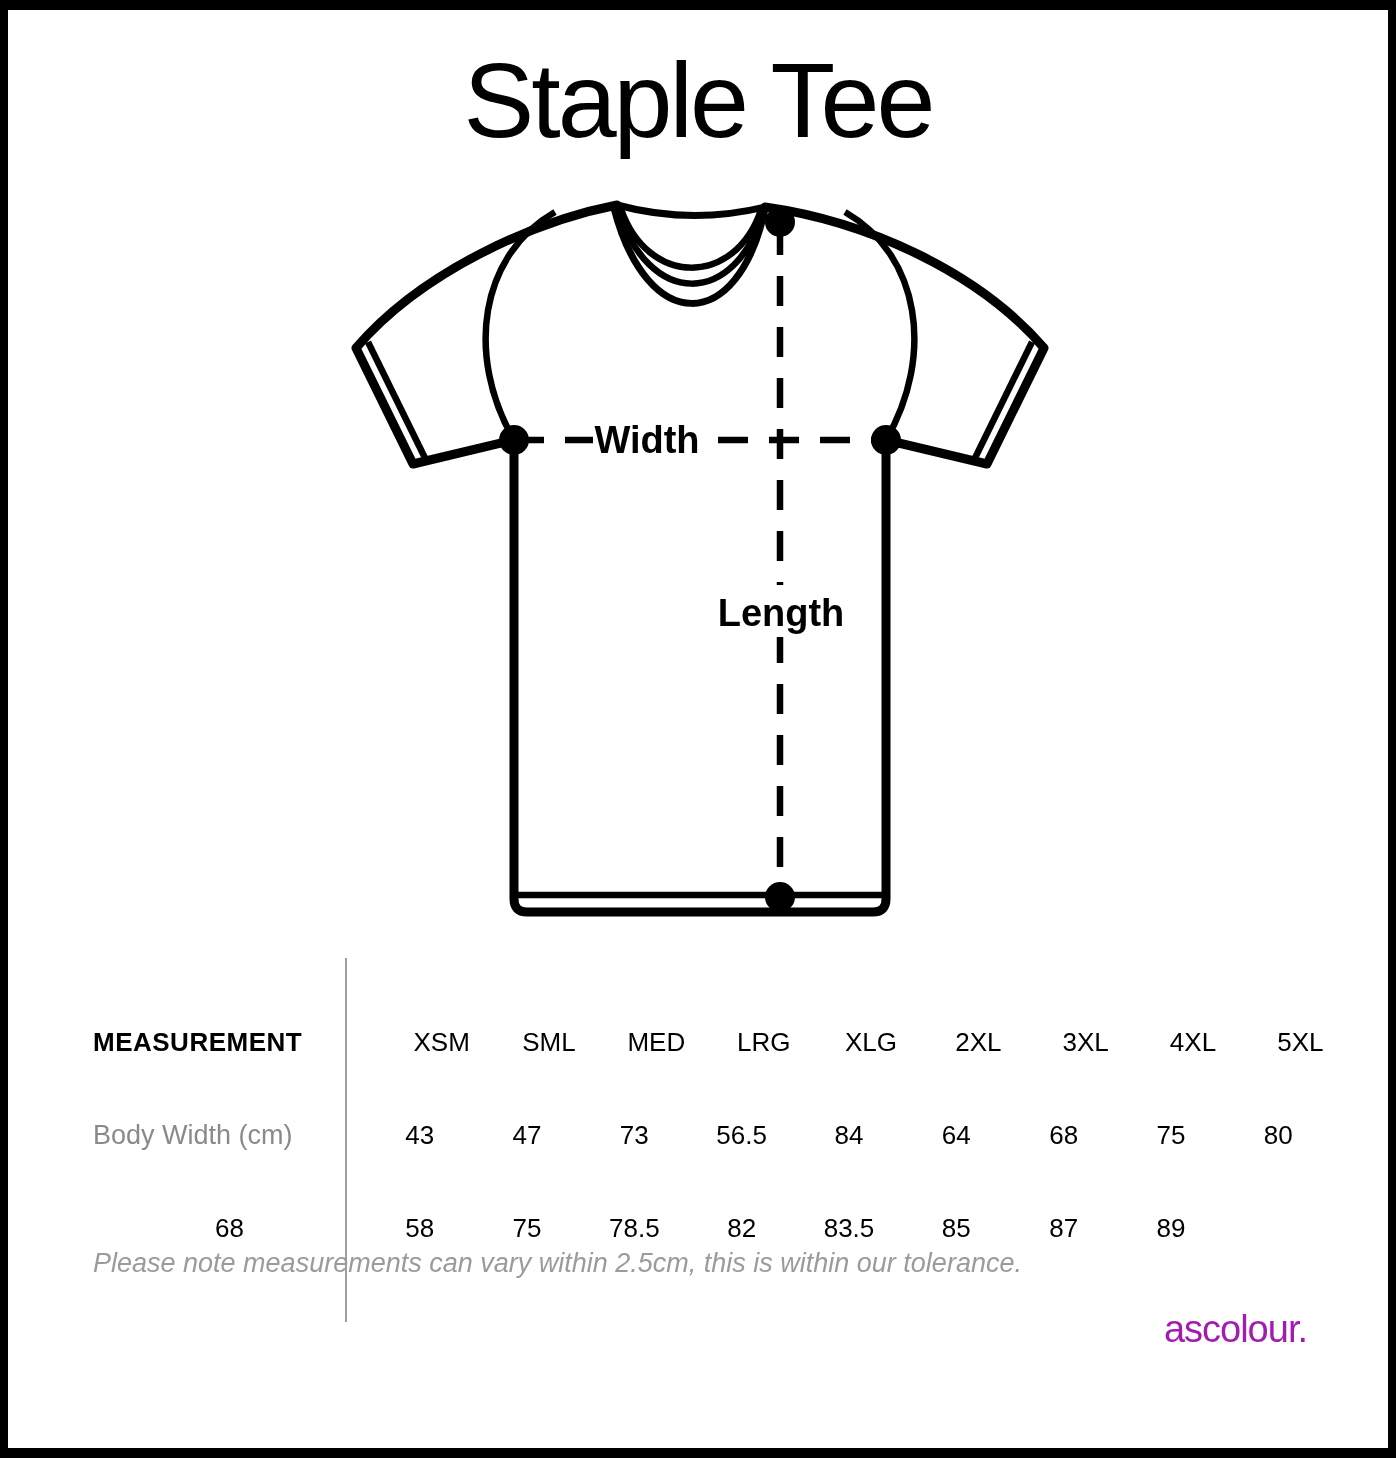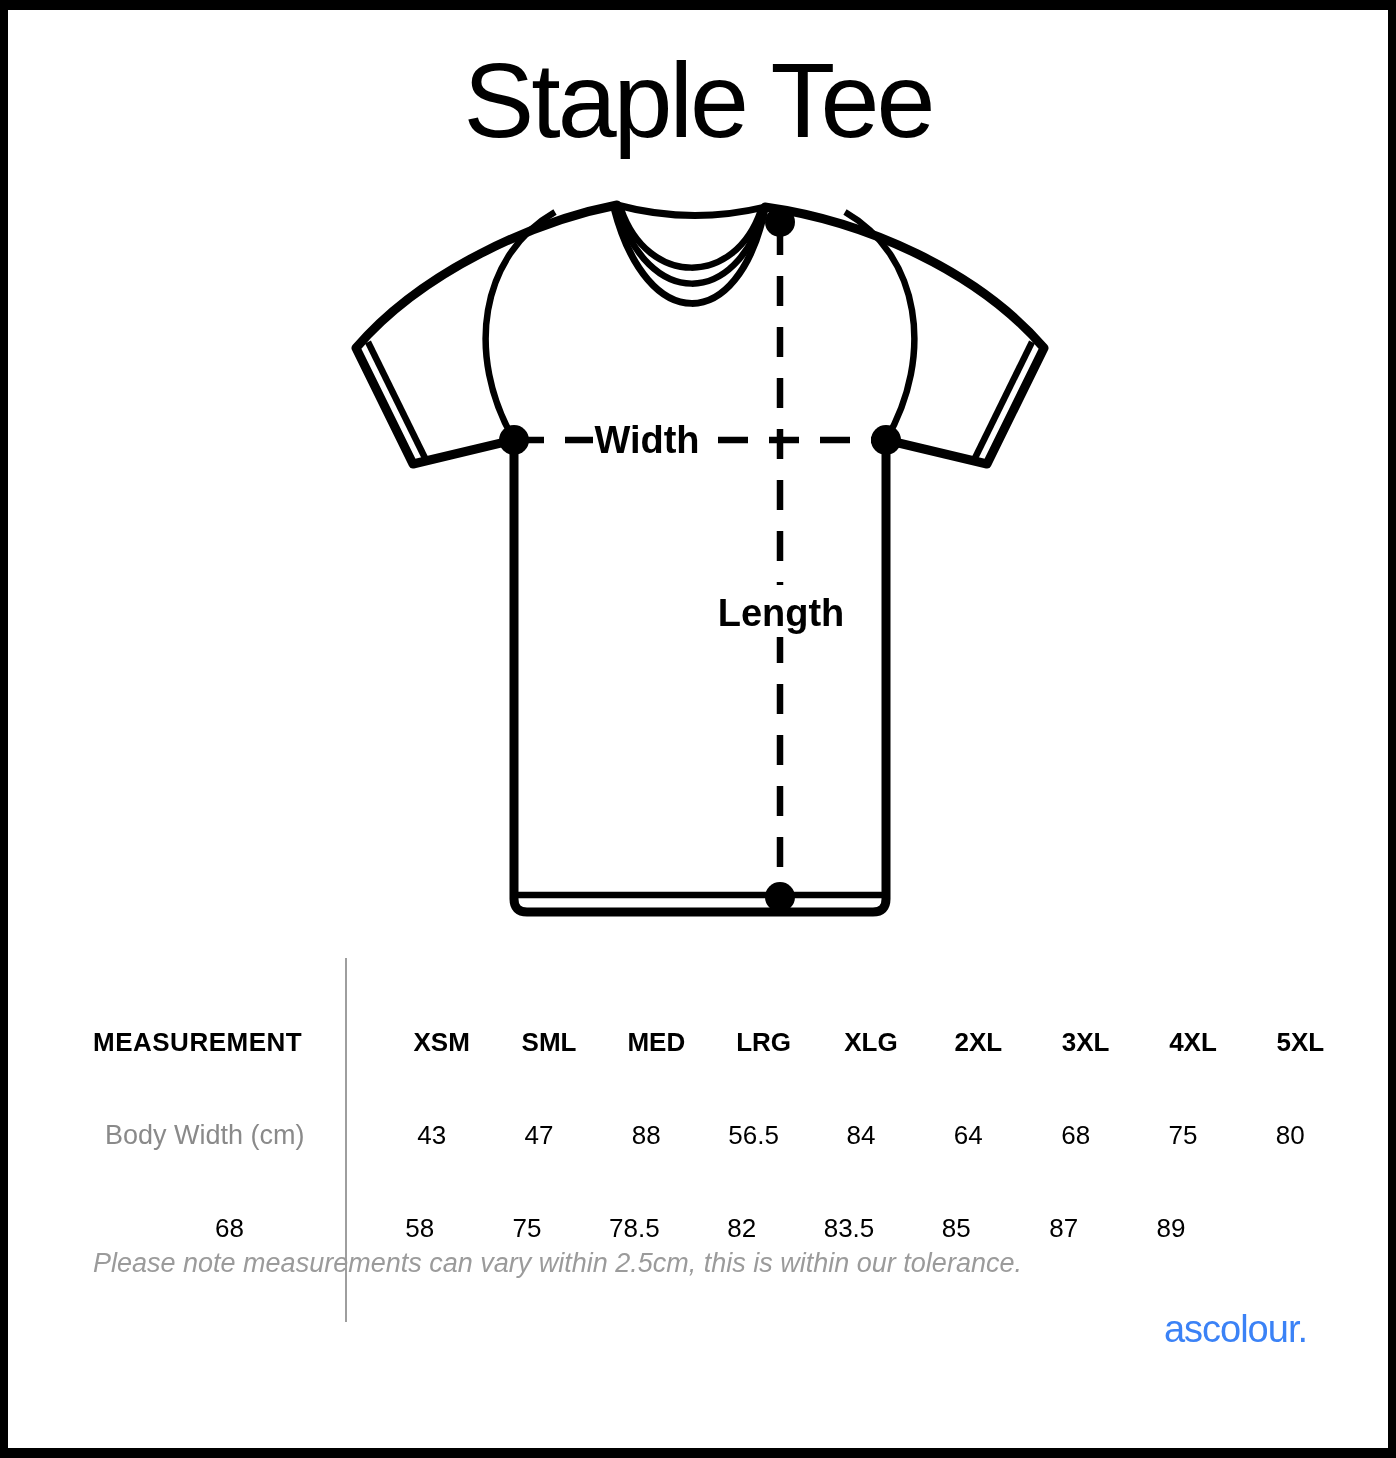--- a/index.html
+++ b/index.html
@@ -20,41 +20,41 @@
   }
   .tee-svg { position:absolute; left:350px; top:195px; }
 
   
   .tbl-row {
     position:absolute; left:93px; width:1239px; height:56px;
     display:grid; grid-template-columns:273px repeat(9, 1fr);
     align-items:center;
   }
   .row-header   { top:1014px;gap:44px; }
-  .row-width    { top:1107px;margin-left:12px; }
+  .row-width    { top:1107px; }
   .row-length   { top:1200px; }
   .cell { text-align:center; font-size:26px; }
-  .cell.hdr { font-weight:bold; }
+  .cell.hdr { font-weight:normal; }
   .cell.lbl {
     text-align:left; font-weight:bold; font-size:26px; letter-spacing:0.5px;
   }
   .cell.lbl-gray {
     text-align:left; font-weight:normal; color:#8a8a8a; font-size:27px;
   }
   .divider {
     position:absolute; left:345px; top:958px; width:2px; height:364px;
     background:#9e9e9e;
   }
   .footnote {
     position:absolute; left:93px; top:1248px;
     font-size:27px; font-style:italic; color:#9b9b9b;
   }
   .brand {
     position:absolute; right:89px; top:1308px;
-    font-size:38px; color:#3b82f6; letter-spacing:-1px;
+    font-size:38px; color:#a21caf; letter-spacing:-1px;
   }
 </style>
 </head>
 <body>
 
 <div class="page">
   <div class="frame"></div>
 
   <div class="title">Staple Tee</div>
 
@@ -113,21 +113,21 @@
     <div class="cell hdr">2XL</div>
     <div class="cell hdr">3XL</div>
     <div class="cell hdr">4XL</div>
     <div class="cell hdr">5XL</div>
   </div>
 
   <div class="tbl-row row-width">
     <div class="cell lbl-gray">Body Width (cm)</div>
     <div class="cell">43</div>
     <div class="cell">47</div>
-    <div class="cell">88</div>
+    <div class="cell">73</div>
     <div class="cell">56.5</div>
     <div class="cell">84</div>
     <div class="cell">64</div>
     <div class="cell">68</div>
     <div class="cell">75</div>
     <div class="cell">80</div>
   </div>
 
   <div class="tbl-row row-length">
     <div class="cell">68</div>

